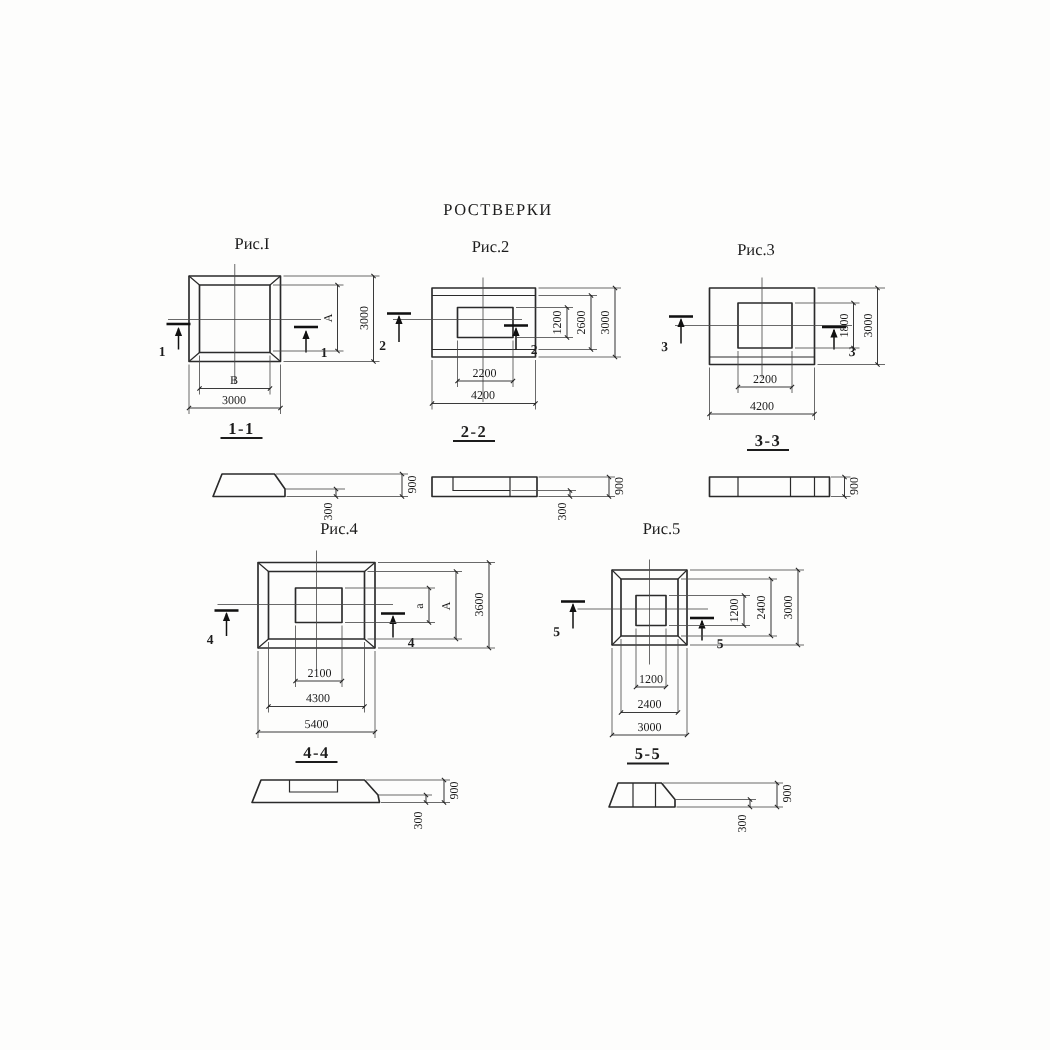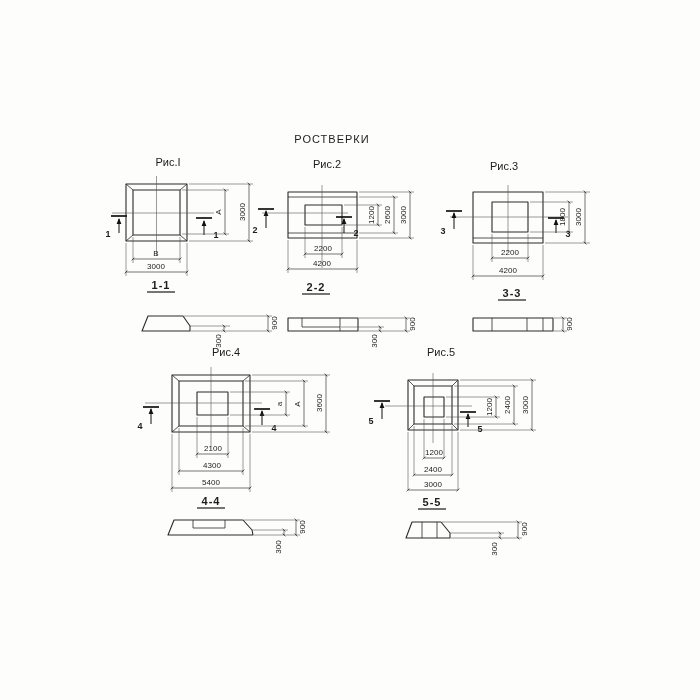--- a/index.html
+++ b/index.html
@@ -1,16 +1,16 @@
 <!DOCTYPE html>
 <html><head>
 <meta charset="utf-8">
 <style>
   html,body{margin:0;padding:0;background:#ffffff;}
-  .page{width:700px;height:700px;background:#fdfdfc;position:relative;font-family:Liberation Sans, sans-serif;}
+  .page{width:700px;height:700px;background:#fdfdfc;position:relative;font-family:Liberation Serif, serif;}
   svg{display:block;}
   .ln{stroke:#2a2a2a;stroke-width:1.1;fill:none;stroke-linecap:round;stroke-linejoin:round;}
   .ln2{stroke:#2a2a2a;stroke-width:0.8;fill:none;}
   .thin{stroke:#4a4a4a;stroke-width:0.55;fill:none;}
   .dim{stroke:#3a3a3a;stroke-width:0.7;fill:none;marker-start:url(#tick);marker-end:url(#tick);}
   .cutbar{stroke:#111;stroke-width:1.7;fill:none;}
   .cutarrow{stroke:#111;stroke-width:1;fill:none;marker-end:url(#arr);}
   .under{stroke:#1c1c1c;stroke-width:1.2;}
   text{fill:#1c1c1c;}
   .title{font-size:11px;letter-spacing:1px;}

